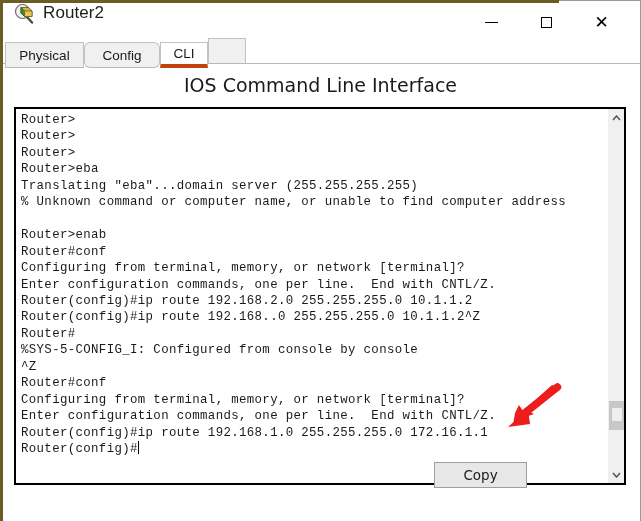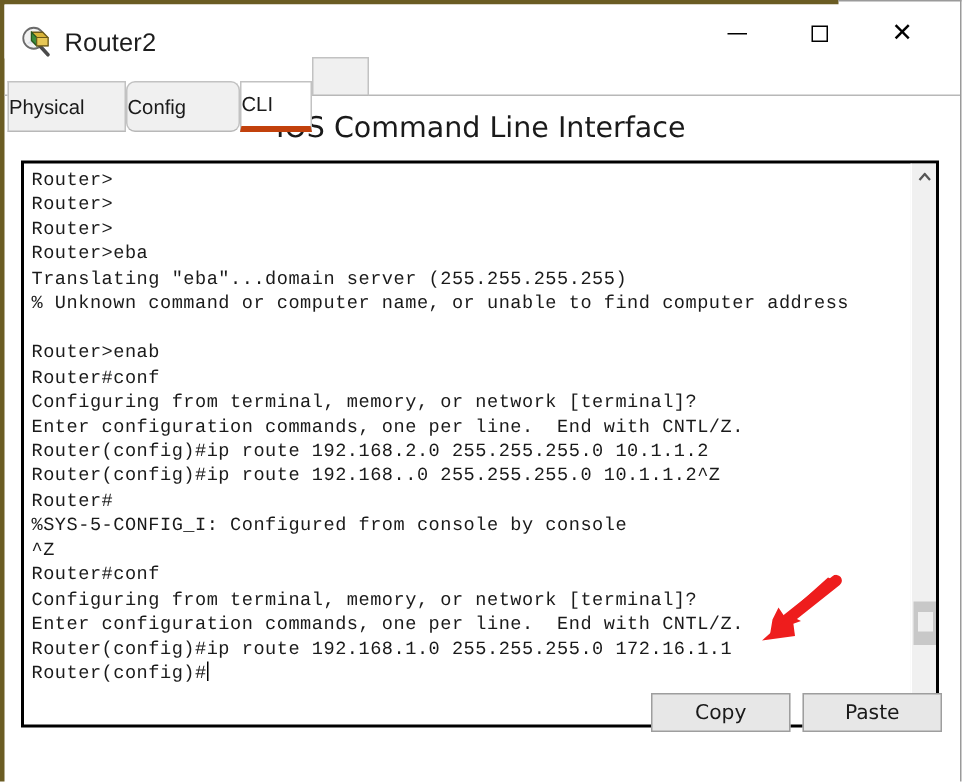--- a/index.html
+++ b/index.html
@@ -48,21 +48,21 @@
     background: #9a9a9a;
   }
 
   
   #titlebar {
     position: absolute;
     left: 3px; top: 3px;
     width: 637px; height: 36px;
     background: #ffffff;
     display: flex;
-    align-items: flex-end;
+    align-items: flex-start;
   }
   #app-icon {
     margin-left: 11px;
     width: 22px; height: 22px;
     flex: 0 0 auto;
     position: relative;
   }
   #title-text {
     margin-left: 7px;
     font-size: 17px;
@@ -104,30 +104,31 @@
     width: 637px; height: 26px;
   }
   #tab-underline {
     position: absolute;
     left: 0; top: 25px;
     width: 637px; height: 1px;
     background: #b8b8b8;
   }
   .tab {
     position: absolute;
-    top: 16px;
-    height: 34px;
+    top: 4px;
+    height: 26px;
     box-sizing: border-box;
     background: #f0f0f0;
     border-left: 1px solid #c2c2c2;
     border-right: 1px solid #c2c2c2;
     border-top: 1px solid #c2c2c2;
     border-bottom: 1px solid #b8b8b8;
     display: flex;
     align-items: center;
+    justify-content: center;
     font-size: 13.5px;
     color: #1a1a1a;
   }
   .tab.active {
     background: #ffffff;
     border-bottom: 4px solid #c2410c;
     z-index: 3;
   }
   #tab-0 { left: 2px;   width: 79px; }
   #tab-1 { left: 81px;  width: 76px; border-radius: 6px; }
@@ -356,18 +357,15 @@
         <path d="M61 5 L30 28 L36 31 L22 36 L15 42 L17 30 L21 22 L25 28 L54 2 Z"></path>
       </g>
       <path d="M59.5 4 L23 33" stroke="#ee1d1d" stroke-width="7.5" stroke-linecap="round" fill="none"></path>
       <path d="M10 44 L30 26 L32 41 Z" fill="#ee1d1d"></path>
     </svg>
   </div>
 
   <div class="btn" id="btn-copy">
     <span>Copy</span>
   </div>
-  <div class="btn" id="btn-paste">
-    <span>Paste</span>
-  </div>
 
 
 </div>
 
 </body></html>

